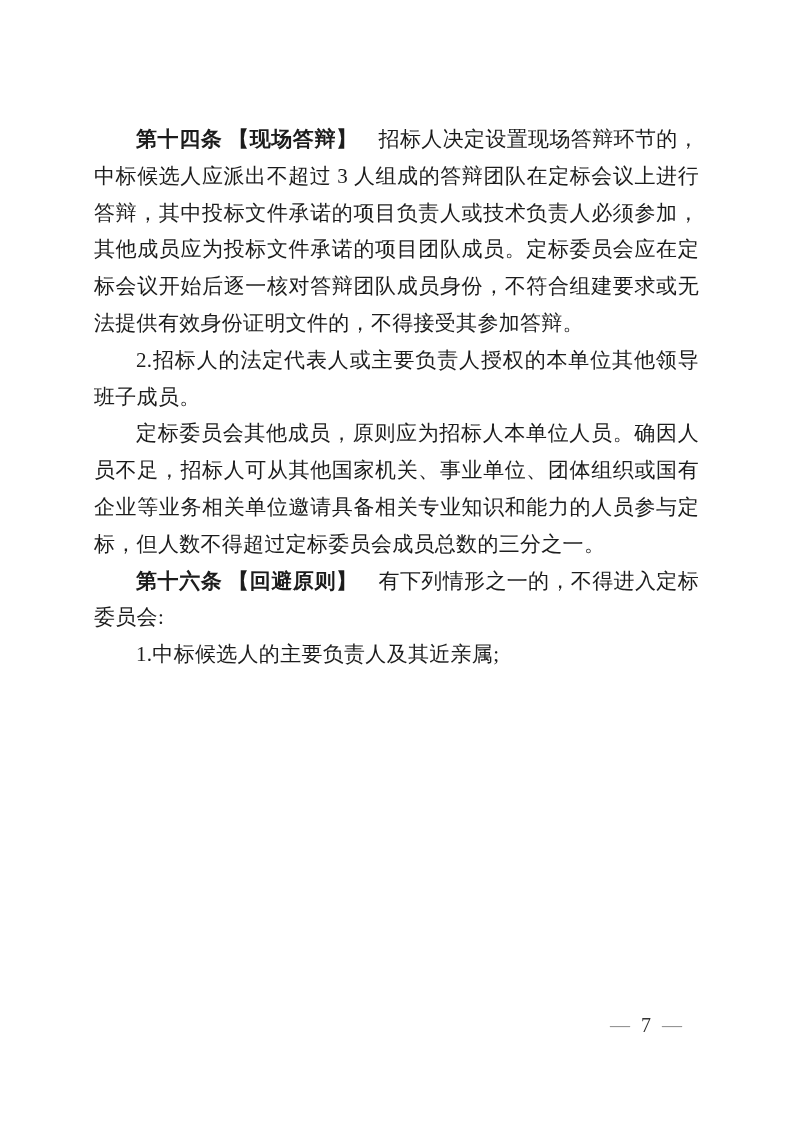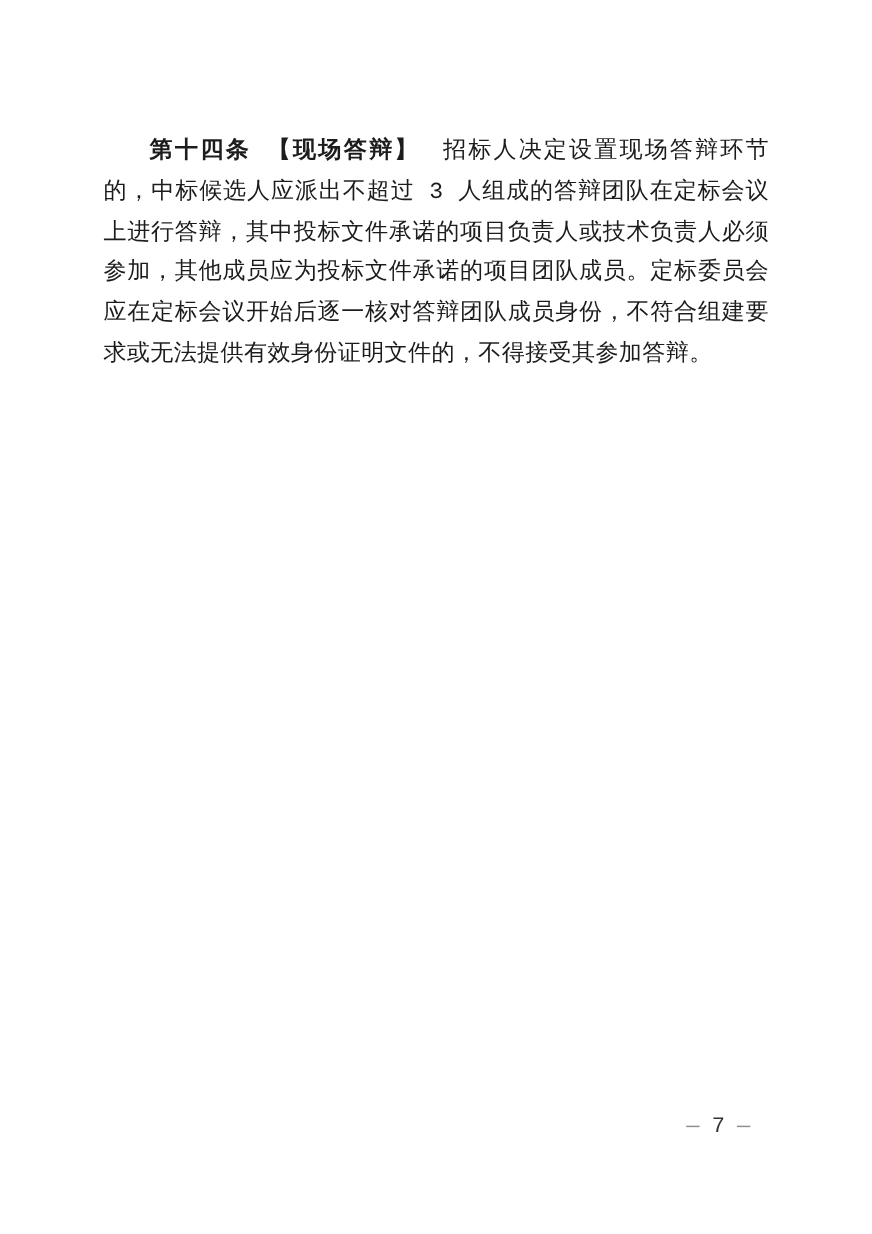--- a/index.html
+++ b/index.html
@@ -6,21 +6,21 @@
     margin: 0;
     padding: 0;
     background: #ffffff;
   }
   .page {
     position: relative;
     width: 793px;
     height: 1122px;
     background: #ffffff;
     overflow: hidden;
-    font-family: Liberation Mono, monospace;
+    font-family: Liberation Serif, serif;
     color: #1c1c1c;
   }
   .content {
     position: absolute;
     left: 94px;
     top: 121px;
     width: 605px;
   }
   .para {
     margin: 0;
@@ -66,24 +66,36 @@
 <div class="page">
   <div class="content">
 
     <p class="para">
       <span class="head">第十四条 【现场答辩】</span><span>招标人决定设置现场答辩环节的，中标候选人应派出不超过 3 人组成的答辩团队在定标会议上进行答辩，其中投标文件承诺的项目负责人或技术负责人必须参加，其他成员应为投标文件承诺的项目团队成员。定标委员会应在定标会议开始后逐一核对答辩团队成员身份，不符合组建要求或无法提供有效身份证明文件的，不得接受其参加答辩。</span>
     </p>
 
 
 
 
+    <p class="para">
+      <span>2.招标人的法定代表人或主要负责人授权的本单位其他领导班子成员。</span>
+    </p>
+
+    <p class="para">
+      <span>定标委员会其他成员，原则应为招标人本单位人员。确因人员不足，招标人可从其他国家机关、事业单位、团体组织或国有企业等业务相关单位邀请具备相关专业知识和能力的人员参与定标，但人数不得超过定标委员会成员总数的三分之一。</span>
+    </p>
 
 
+    <p class="para">
+      <span class="head">第十六条 【回避原则】</span><span>有下列情形之一的，不得进入定标委员会:</span>
+    </p>
 
-
+    <p class="para">
+      <span>1.中标候选人的主要负责人及其近亲属;</span>
+    </p>
 
 
   </div>
 
   <div class="footer">
     <span class="dash">—</span><span class="num">7</span><span class="dash">—</span>
   </div>
 </div>
 
 </body></html>

